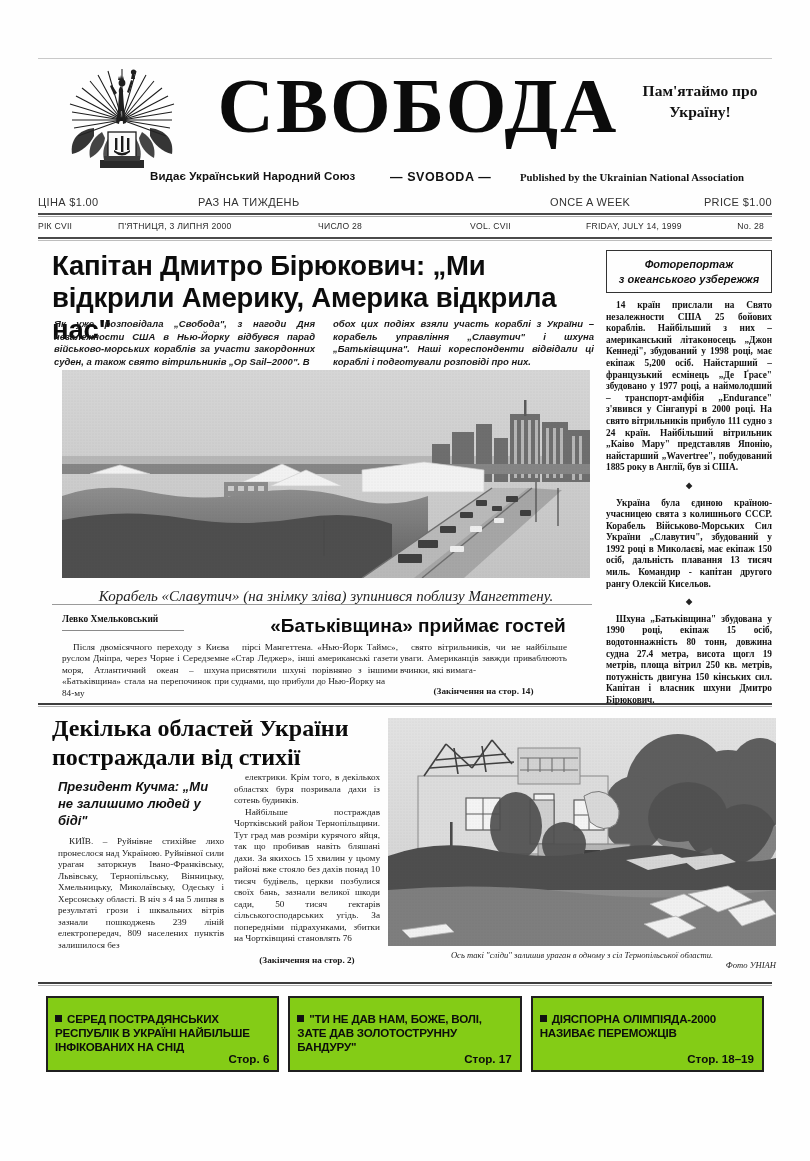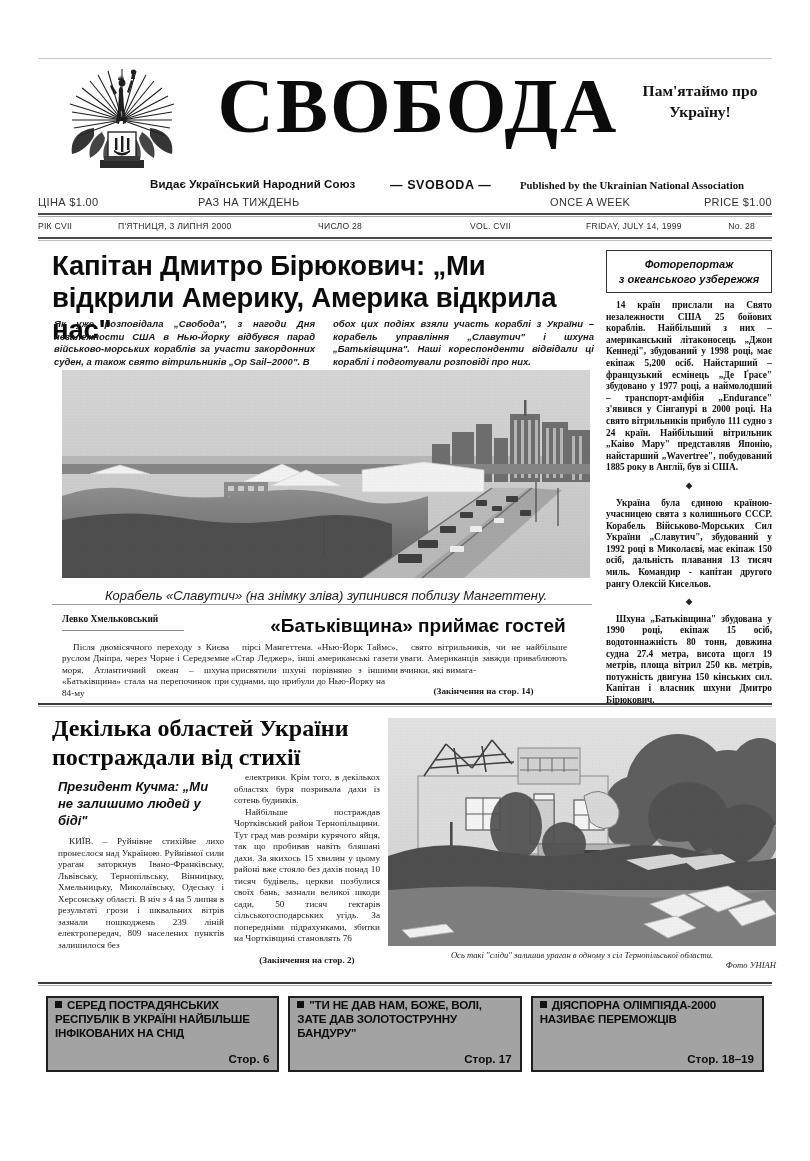--- a/index.html
+++ b/index.html
@@ -17,21 +17,21 @@
   .emblem svg{display:block;}
   .nameplate{position:absolute;left:150px;top:-4px;width:460px;text-align:center;}
   .nameplate .word{
     font-family:"Liberation Serif",serif;font-weight:700;
     font-size:78px;line-height:96px;letter-spacing:2px;color:#0b0b0b;
     white-space:nowrap;
   }
   .slogan{position:absolute;right:4px;top:18px;width:136px;text-align:center;
     font-family:"Liberation Serif",serif;font-weight:700;font-size:15.5px;line-height:21px;color:#111;}
 
-  .subline{position:absolute;left:38px;top:178px;width:734px;height:16px;text-align:center;}
+  .subline{position:absolute;left:38px;top:170px;width:734px;height:16px;text-align:center;}
   .subline .ua{position:absolute;left:112px;top:0;font-family:"Liberation Sans",sans-serif;
     font-weight:700;font-size:11.5px;color:#111;letter-spacing:.1px;}
   .subline .mid{position:absolute;left:352px;top:0;font-family:"Liberation Sans",sans-serif;
     font-weight:700;font-size:12.5px;color:#111;letter-spacing:.6px;}
   .subline .en{position:absolute;left:482px;top:1px;font-family:Liberation Serif, serif;
     font-weight:700;font-size:10.8px;color:#111;}
 
   .priceline{position:absolute;left:38px;top:196px;width:734px;height:12px;}
   .priceline span{position:absolute;top:0;font-family:"Liberation Sans",sans-serif;
     font-size:11px;color:#333;letter-spacing:.35px;}
@@ -44,40 +44,40 @@
   #mh-rule-b{position:absolute;left:38px;top:216px;width:734px;height:1px;background:#a8a8a8;}
 
   .dateline{position:absolute;left:38px;top:221px;width:734px;height:14px;}
   .dateline span{position:absolute;top:0;font-family:"Liberation Sans",sans-serif;
     font-size:8.6px;color:#2b2b2b;letter-spacing:.25px;}
   .dateline .d1{left:0;}
   .dateline .d2{left:80px;}
   .dateline .d3{left:280px;}
   .dateline .d4{left:432px;}
   .dateline .d5{left:548px;}
-  .dateline .d6{right:17px;text-align:center;}
+  .dateline .d6{right:8px;text-align:center;}
 
   #mh-rule-c{position:absolute;left:38px;top:237px;width:734px;height:2px;background:#4a4a4a;}
   #mh-rule-d{position:absolute;left:38px;top:240px;width:734px;height:1px;background:#bdbdbd;}
 
   
   .lead-head{position:absolute;left:52px;top:250px;width:545px;
     font-family:"Liberation Sans",sans-serif;font-weight:700;
     font-size:27.5px;line-height:32px;color:#0c0c0c;letter-spacing:-.2px;}
   .lead-deck{position:absolute;left:54px;top:318px;width:540px;
     display:flex;gap:18px;}
   .lead-deck .col{width:261px;font-family:"Liberation Sans",sans-serif;
     font-style:italic;font-weight:700;font-size:9.5px;line-height:12.6px;
     text-align:justify;color:#1a1a1a;}
 
   
   .photo1{position:absolute;left:62px;top:370px;width:528px;height:208px;overflow:hidden;}
   .photo2{position:absolute;left:388px;top:718px;width:388px;height:228px;overflow:hidden;}
   .cap1{position:absolute;left:62px;top:588px;width:528px;text-align:center;
-    font-family:Liberation Sans, sans-serif;font-style:italic;font-size:13px;color:#222;}
+    font-family:Liberation Serif, serif;font-style:italic;font-size:15px;color:#222;}
   #cap1-rule{position:absolute;left:52px;top:604px;width:540px;height:1px;background:#9a9a9a;}
 
   
   .byline{position:absolute;left:62px;top:614px;
     font-family:"Liberation Serif",serif;font-weight:700;font-size:9.4px;color:#111;}
   #byline-rule{position:absolute;left:62px;top:630px;width:122px;height:1px;background:#8a8a8a;}
 
   .sub-head{position:absolute;left:242px;top:614px;width:352px;text-align:center;
     font-family:"Liberation Sans",sans-serif;font-weight:700;font-size:19px;
     line-height:24px;color:#0c0c0c;}
@@ -122,22 +122,22 @@
     font-size:11px;line-height:14.5px;text-align:center;color:#111;}
   .sidecol{position:absolute;left:606px;top:300px;width:166px;
     font-family:"Liberation Serif",serif;font-weight:700;font-size:9.3px;
     line-height:11.6px;text-align:justify;color:#111;}
   .sidecol p{margin:0;text-indent:10px;}
   .dot{display:block;text-align:center;font-size:8px;margin:6px 0 6px;color:#222;}
 
   
   .teasers{position:absolute;left:46px;top:996px;width:718px;height:76px;
     display:flex;gap:9px;}
-  .teaser{flex:1;border:2px solid #1f1f1f;box-sizing:border-box;padding:0 7px 4px 7px;
-    position:relative;background:#a3a3a3;}
+  .teaser{flex:1;border:2px solid #1f1f1f;box-sizing:border-box;padding:14px 7px 4px 7px;
+    position:relative;background:#84cc16;}
   .teaser .txt{font-family:"Liberation Sans",sans-serif;font-weight:700;
     font-size:11.6px;line-height:14.2px;color:#0c0c0c;letter-spacing:-.2px;}
   .teaser .sq{display:inline-block;width:7px;height:7px;background:#111;
     margin-right:5px;vertical-align:1px;}
   .teaser .pg{position:absolute;right:8px;bottom:5px;
     font-family:"Liberation Sans",sans-serif;font-weight:700;font-size:11.6px;color:#0c0c0c;}
   .teaser.t1 .pg,.teaser.t2 .pg,.teaser.t3 .pg{}
 
   
   .grain{position:absolute;inset:0;opacity:.30;mix-blend-mode:multiply;}

